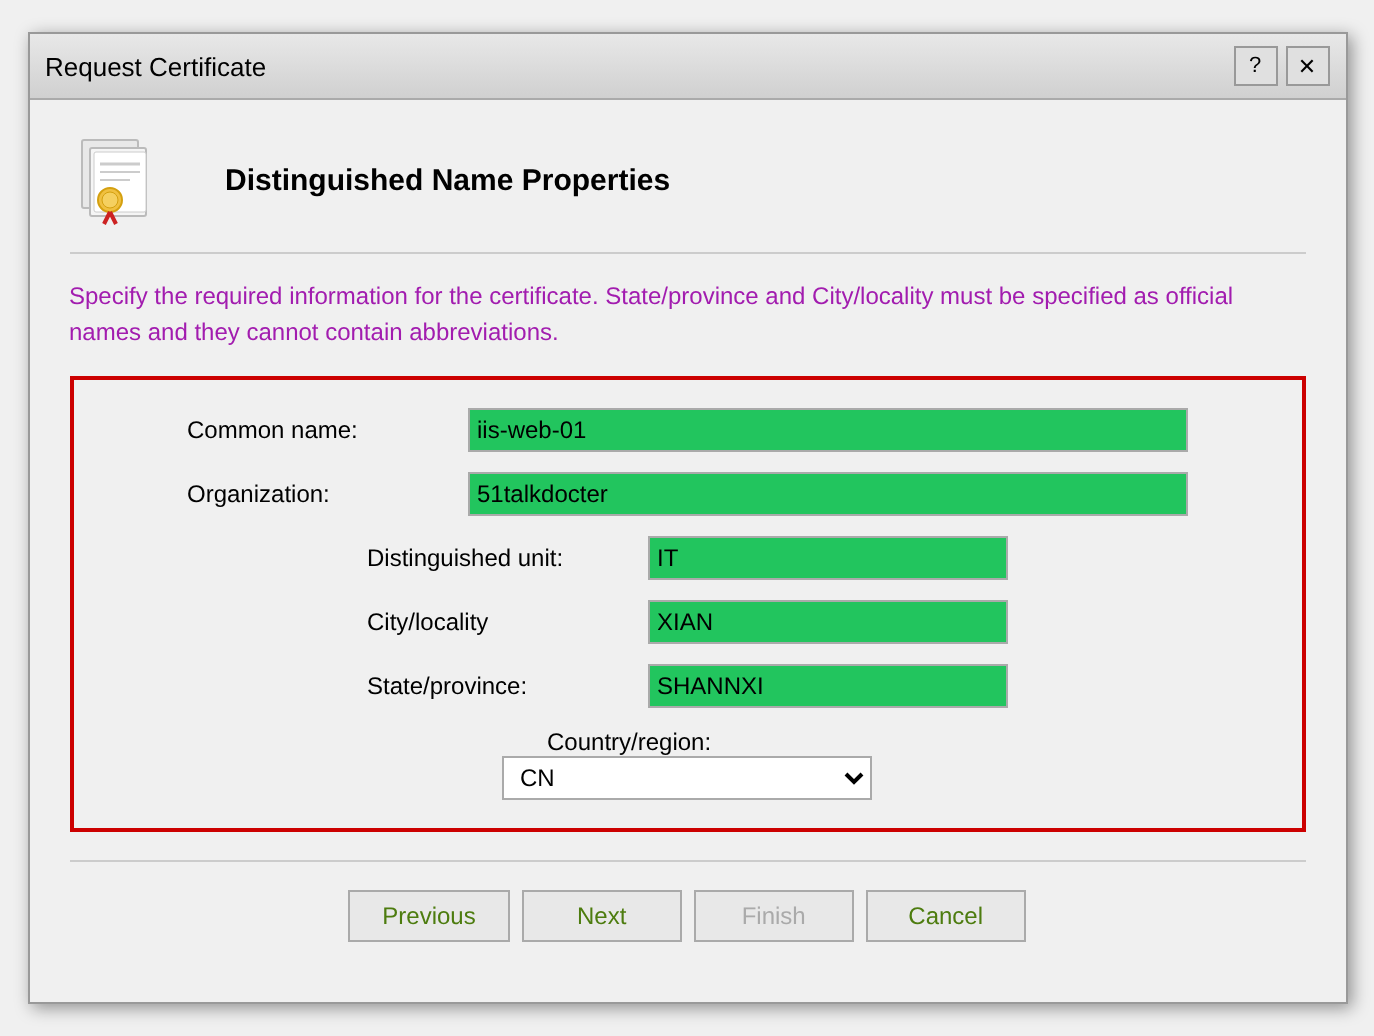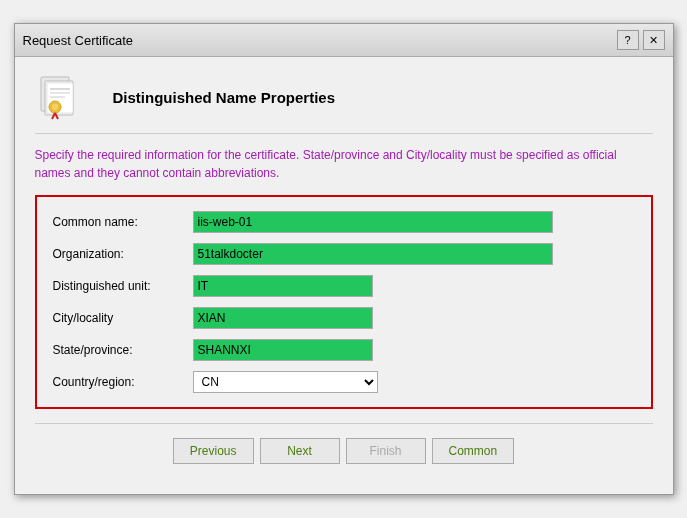--- a/index.html
+++ b/index.html
@@ -83,23 +83,25 @@
     .form-border {
       border: 2px solid #cc0000;
       padding: 14px 16px;
       margin-bottom: 14px;
     }
 
     .form-row {
       display: flex;
       align-items: center;
       margin-bottom: 10px;
+      justify-content: center;
     }
     .form-row:last-child {
       margin-bottom: 0;
+      flex-direction: column;
     }
     .form-label {
       width: 140px;
       font-size: 12px;
       color: #000;
       flex-shrink: 0;
     }
     .form-input {
       height: 22px;
       border: 1px solid #aaa;
@@ -231,17 +233,17 @@
       </div>
 
     </div>
 
     <hr class="footer-separator">
 
     <div class="button-row">
       <button class="btn">Previous</button>
       <button class="btn">Next</button>
       <button class="btn" disabled="">Finish</button>
-      <button class="btn">Common</button>
+      <button class="btn">Cancel</button>
     </div>
 
   </div>
 </div>
 
 </body></html>

